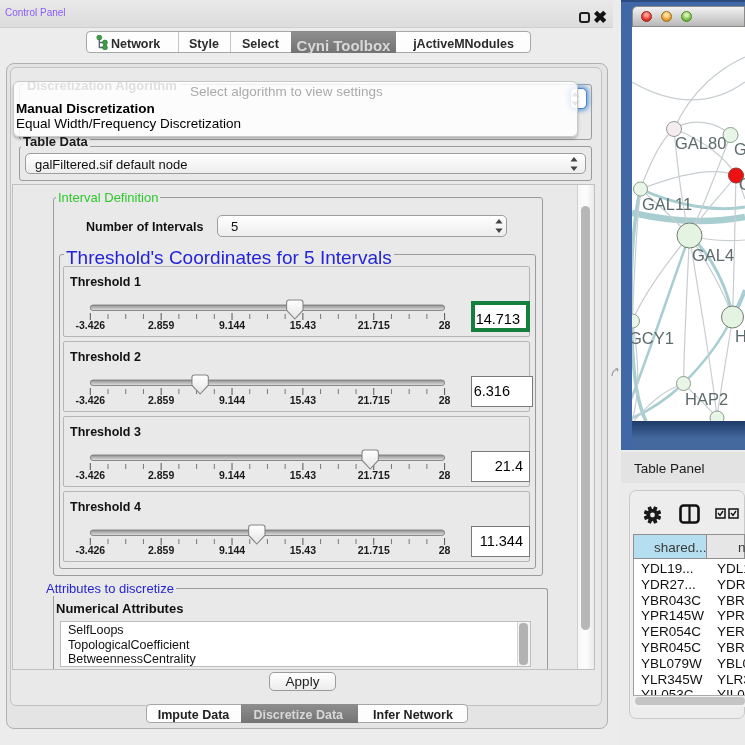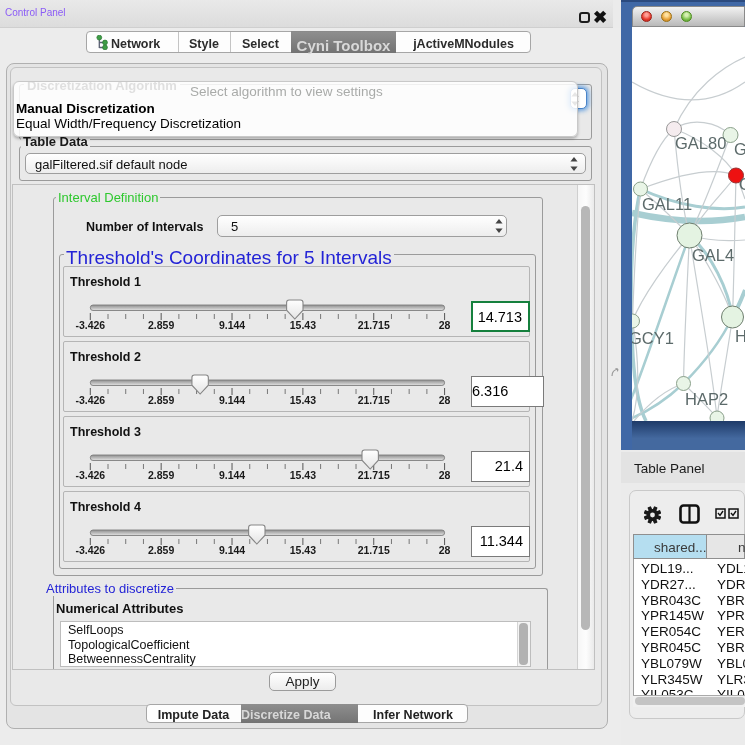--- a/index.html
+++ b/index.html
@@ -72,21 +72,21 @@
 <svg class="abs" style="left:494px;top:219px;" width="10" height="14" viewBox="0 0 10 14">
   <path d="M5 0 L8.6 4.4 H1.4 Z" fill="#444"></path>
     <path d="M5 14 L8.6 9.6 H1.4 Z" fill="#444"></path>
 </svg>
 
 <div class="abs" style="left:59px;top:254px;width:477px;height:315px;border:1px solid #9b9b9b;border-radius:3px;"></div>
 <div class="abs" style="left:64px;top:247px;background:#e9e9e9;padding:0 2px;font-size:19px;color:#2424d6;">Threshold's Coordinates for 5 Intervals</div>
 
 <div class="abs" style="left:63px;top:266px;width:467px;height:71px;border:1px solid #b5b5b5;border-radius:2px;">
     <div class="abs" style="left:6px;top:8px;font-size:12.5px;font-weight:700;color:#111;">Threshold 1</div>
-    <div class="abs" style="left:407px;top:34px;width:59px;height:31px;background:#fff;border:2px solid #15803d;font-size:14.5px;color:#000;text-align:right;line-height:29px;padding-right:6px;">14.713</div>
+    <div class="abs" style="left:407px;top:34px;width:59px;height:31px;background:#fff;border:4px solid #15803d;font-size:14.5px;color:#000;text-align:right;line-height:29px;padding-right:6px;">14.713</div>
   </div>
 <svg class="abs" style="left:85px;top:298px;overflow:visible;" width="372" height="36" viewBox="0 0 372 36">
     <defs>
       <linearGradient id="tr1" x1="0" y1="0" x2="0" y2="1">
       <stop offset="0" stop-color="#8e8e8e"></stop>
         <stop offset="1" stop-color="#e3e3e3"></stop>
       </linearGradient>
       <linearGradient id="th1" x1="0" y1="0" x2="0" y2="1">
       <stop offset="0" stop-color="#ffffff"></stop>
         <stop offset="1" stop-color="#e4e4e4"></stop>
@@ -117,21 +117,21 @@
     <text x="5.3" y="31" font-size="10.5" font-weight="700" fill="#1a1a1a" text-anchor="middle" font-family="Liberation Sans">-3.426</text>
     <text x="76.16" y="31" font-size="10.5" font-weight="700" fill="#1a1a1a" text-anchor="middle" font-family="Liberation Sans">2.859</text>
     <text x="147.02" y="31" font-size="10.5" font-weight="700" fill="#1a1a1a" text-anchor="middle" font-family="Liberation Sans">9.144</text>
     <text x="217.88000000000002" y="31" font-size="10.5" font-weight="700" fill="#1a1a1a" text-anchor="middle" font-family="Liberation Sans">15.43</text>
     <text x="288.74" y="31" font-size="10.5" font-weight="700" fill="#1a1a1a" text-anchor="middle" font-family="Liberation Sans">21.715</text>
     <text x="359.6" y="31" font-size="10.5" font-weight="700" fill="#1a1a1a" text-anchor="middle" font-family="Liberation Sans">28</text>
     <path d="M 201.60097689810988 4.5 Q 201.60097689810988 2 204.10097689810988 2 L 215.50097689810985 2 Q 218.00097689810985 2 218.00097689810985 4.5 L 218.00097689810985 12.2 L 209.80097689810987 21 L 201.60097689810988 12.2 Z" fill="url(#th1)" stroke="#858585" stroke-width="1.1"></path>
   </svg>
 <div class="abs" style="left:63px;top:341px;width:467px;height:71px;border:1px solid #b5b5b5;border-radius:2px;">
     <div class="abs" style="left:6px;top:8px;font-size:12.5px;font-weight:700;color:#111;">Threshold 2</div>
-    <div class="abs" style="left:407px;top:34px;width:73px;height:31px;background:#fff;border:1px solid #7a7a7a;font-size:14.5px;color:#000;text-align:left;line-height:29px;padding-right:6px;">6.316</div>
+    <div class="abs" style="left:407px;top:34px;width:62px;height:31px;background:#fff;border:1px solid #7a7a7a;font-size:14.5px;color:#000;text-align:right;line-height:29px;padding-right:22px;">6.316</div>
   </div>
 <svg class="abs" style="left:85px;top:373px;overflow:visible;" width="372" height="36" viewBox="0 0 372 36">
     <defs>
       <linearGradient id="tr2" x1="0" y1="0" x2="0" y2="1">
       <stop offset="0" stop-color="#8e8e8e"></stop>
         <stop offset="1" stop-color="#e3e3e3"></stop>
       </linearGradient>
       <linearGradient id="th2" x1="0" y1="0" x2="0" y2="1">
       <stop offset="0" stop-color="#ffffff"></stop>
         <stop offset="1" stop-color="#e4e4e4"></stop>
@@ -264,21 +264,21 @@
 <div class="abs" style="left:60px;top:621px;width:471px;height:46px;background:#fff;border:1px solid #bdbdbd;"></div>
 <div class="abs" style="left:68px;top:623px;font-size:12.5px;color:#111;line-height:14.6px;">SelfLoops<br>TopologicalCoefficient<br>BetweennessCentrality</div>
 <div class="abs" style="left:517px;top:622px;width:13px;height:44px;background:#f4f4f4;border-left:1px solid #d5d5d5;"></div>
 <div class="abs" style="left:519px;top:623px;width:9px;height:42px;background:#b2b2b2;border-radius:4px;"></div>
 
 <div class="abs" style="left:269px;top:672px;width:67px;height:19px;background:linear-gradient(#ffffff,#ececec);border:1px solid #9b9b9b;border-radius:5px;text-align:center;font-size:13.5px;color:#222;line-height:17px;">Apply</div>
 
 <div class="abs" style="left:146px;top:704px;width:322px;height:19px;background:#fdfdfd;border:1px solid #a6a6a6;border-radius:4px;"></div>
 <div class="abs" style="left:241px;top:704px;width:117px;height:19px;background:linear-gradient(#8e8e8e,#747474);"></div>
 <div class="abs" style="left:146px;top:708px;width:95px;text-align:center;font-size:12.5px;font-weight:700;color:#222;">Impute Data</div>
-<div class="abs" style="left:241px;top:708px;width:117px;text-align:left;font-size:12.5px;font-weight:700;color:#d8d8d8;">Discretize Data</div>
+<div class="abs" style="left:226px;top:708px;width:117px;text-align:right;font-size:12.5px;font-weight:700;color:#d8d8d8;">Discretize Data</div>
 <div class="abs" style="left:358px;top:708px;width:110px;text-align:center;font-size:12.5px;font-weight:700;color:#222;">Infer Network</div>
 
 <svg class="abs" style="left:611px;top:367px;" width="9" height="10" viewBox="0 0 9 10">
   <path d="M1 9 Q1 3 7 2 M7 2 l-2.5 -0.5 M7 2 l-0.6 2.4" stroke="#9a9a9a" stroke-width="1.2" fill="none"></path>
 </svg>
 
 <div class="abs" style="left:621px;top:0;width:124px;height:450px;background:#4068a6;"></div>
 <div class="abs" style="left:621px;top:0;width:124px;height:2px;background:#2b4a7e;"></div>
 <div class="abs" style="left:632px;top:421px;width:113px;height:29px;background:linear-gradient(#1e3a68,#44699f 60%,#44699f);"></div>
 

